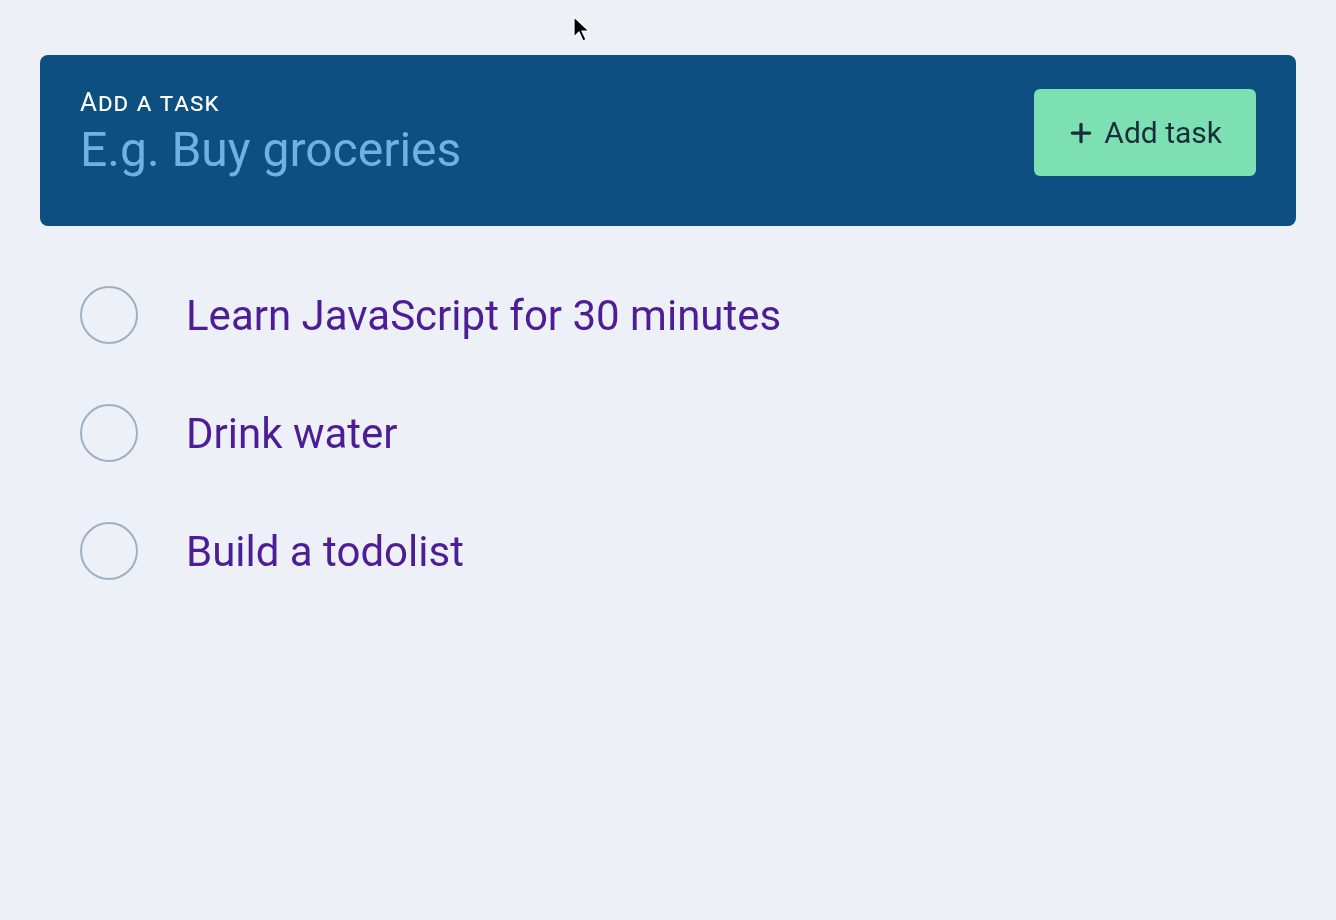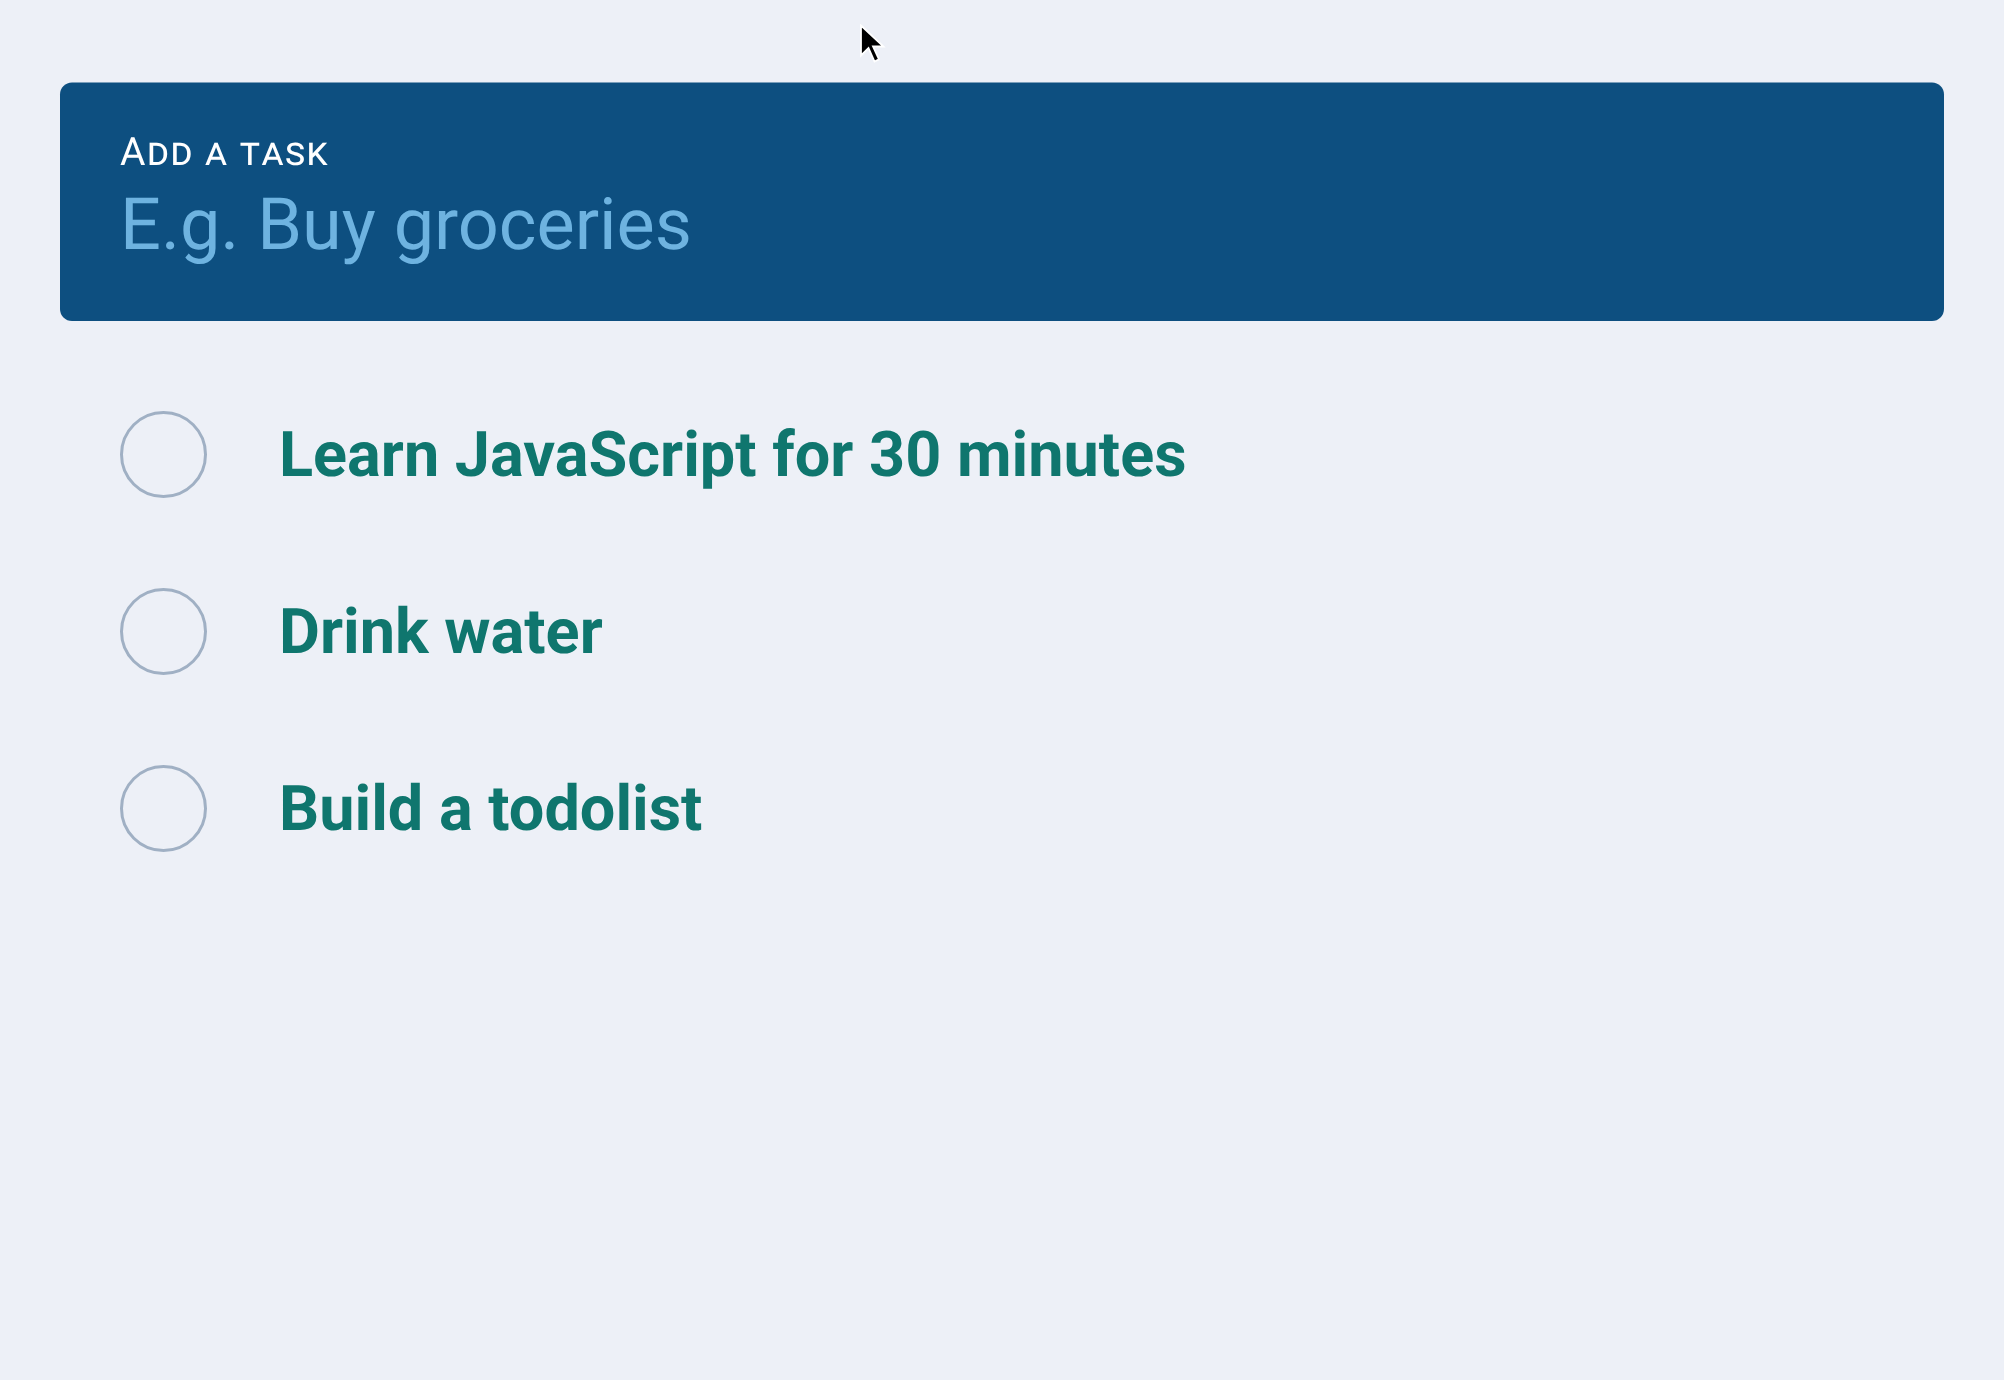--- a/index.html
+++ b/index.html
@@ -11,21 +11,21 @@
       background-color: #edf0f7;
       font-family: -apple-system, BlinkMacSystemFont, "Segoe UI", Roboto, Helvetica, Arial, sans-serif;
       width: 1336px;
       height: 920px;
       padding: 55px 40px 0 40px;
       position: relative;
     }
     .add-task-panel {
       background-color: #0d4f80;
       border-radius: 8px;
-      padding: 32px 40px 36px 40px;
+      padding: 32px 40px 48px 40px;
       display: flex;
       align-items: center;
       justify-content: space-between;
     }
     .add-task-left {
       flex: 1;
     }
     .add-task-label {
       color: #ffffff;
       font-size: 26px;
@@ -84,42 +84,51 @@
       width: 58px;
       height: 58px;
       border: 2px solid #a0b0c4;
       border-radius: 50%;
       background: transparent;
       cursor: pointer;
       flex-shrink: 0;
     }
     .task-text {
       font-size: 42px;
-      color: #0f766e;
-      font-weight: 700;
+      color: #4c1d95;
+      font-weight: 400;
     }
     .cursor {
       position: absolute;
       top: 16px;
       left: 573px;
       pointer-events: none;
     }
     .cursor svg {
       width: 20px;
       height: 28px;
     }
   </style>
 </head>
 <body>
 
 <div class="add-task-panel">
   <div class="add-task-left">
     <div class="add-task-label">Add a task</div>
     <input type="text" class="add-task-input" placeholder="E.g. Buy groceries" style="">
   </div>
+  <button class="add-task-button">
+    <span class="plus-icon">
+      <svg viewBox="0 0 24 24" fill="none" stroke="#1a2e3a" stroke-width="3" stroke-linecap="round">
+        <line x1="12" y1="4" x2="12" y2="20"></line>
+        <line x1="4" y1="12" x2="20" y2="12"></line>
+      </svg>
+    </span>
+    <span>Add task</span>
+  </button>
 </div>
 
 <div class="task-list">
   <div class="task-item">
     <button class="task-checkbox"></button>
     <span class="task-text">Learn JavaScript for 30 minutes</span>
   </div>
   <div class="task-item">
     <button class="task-checkbox"></button>
     <span class="task-text">Drink water</span>

